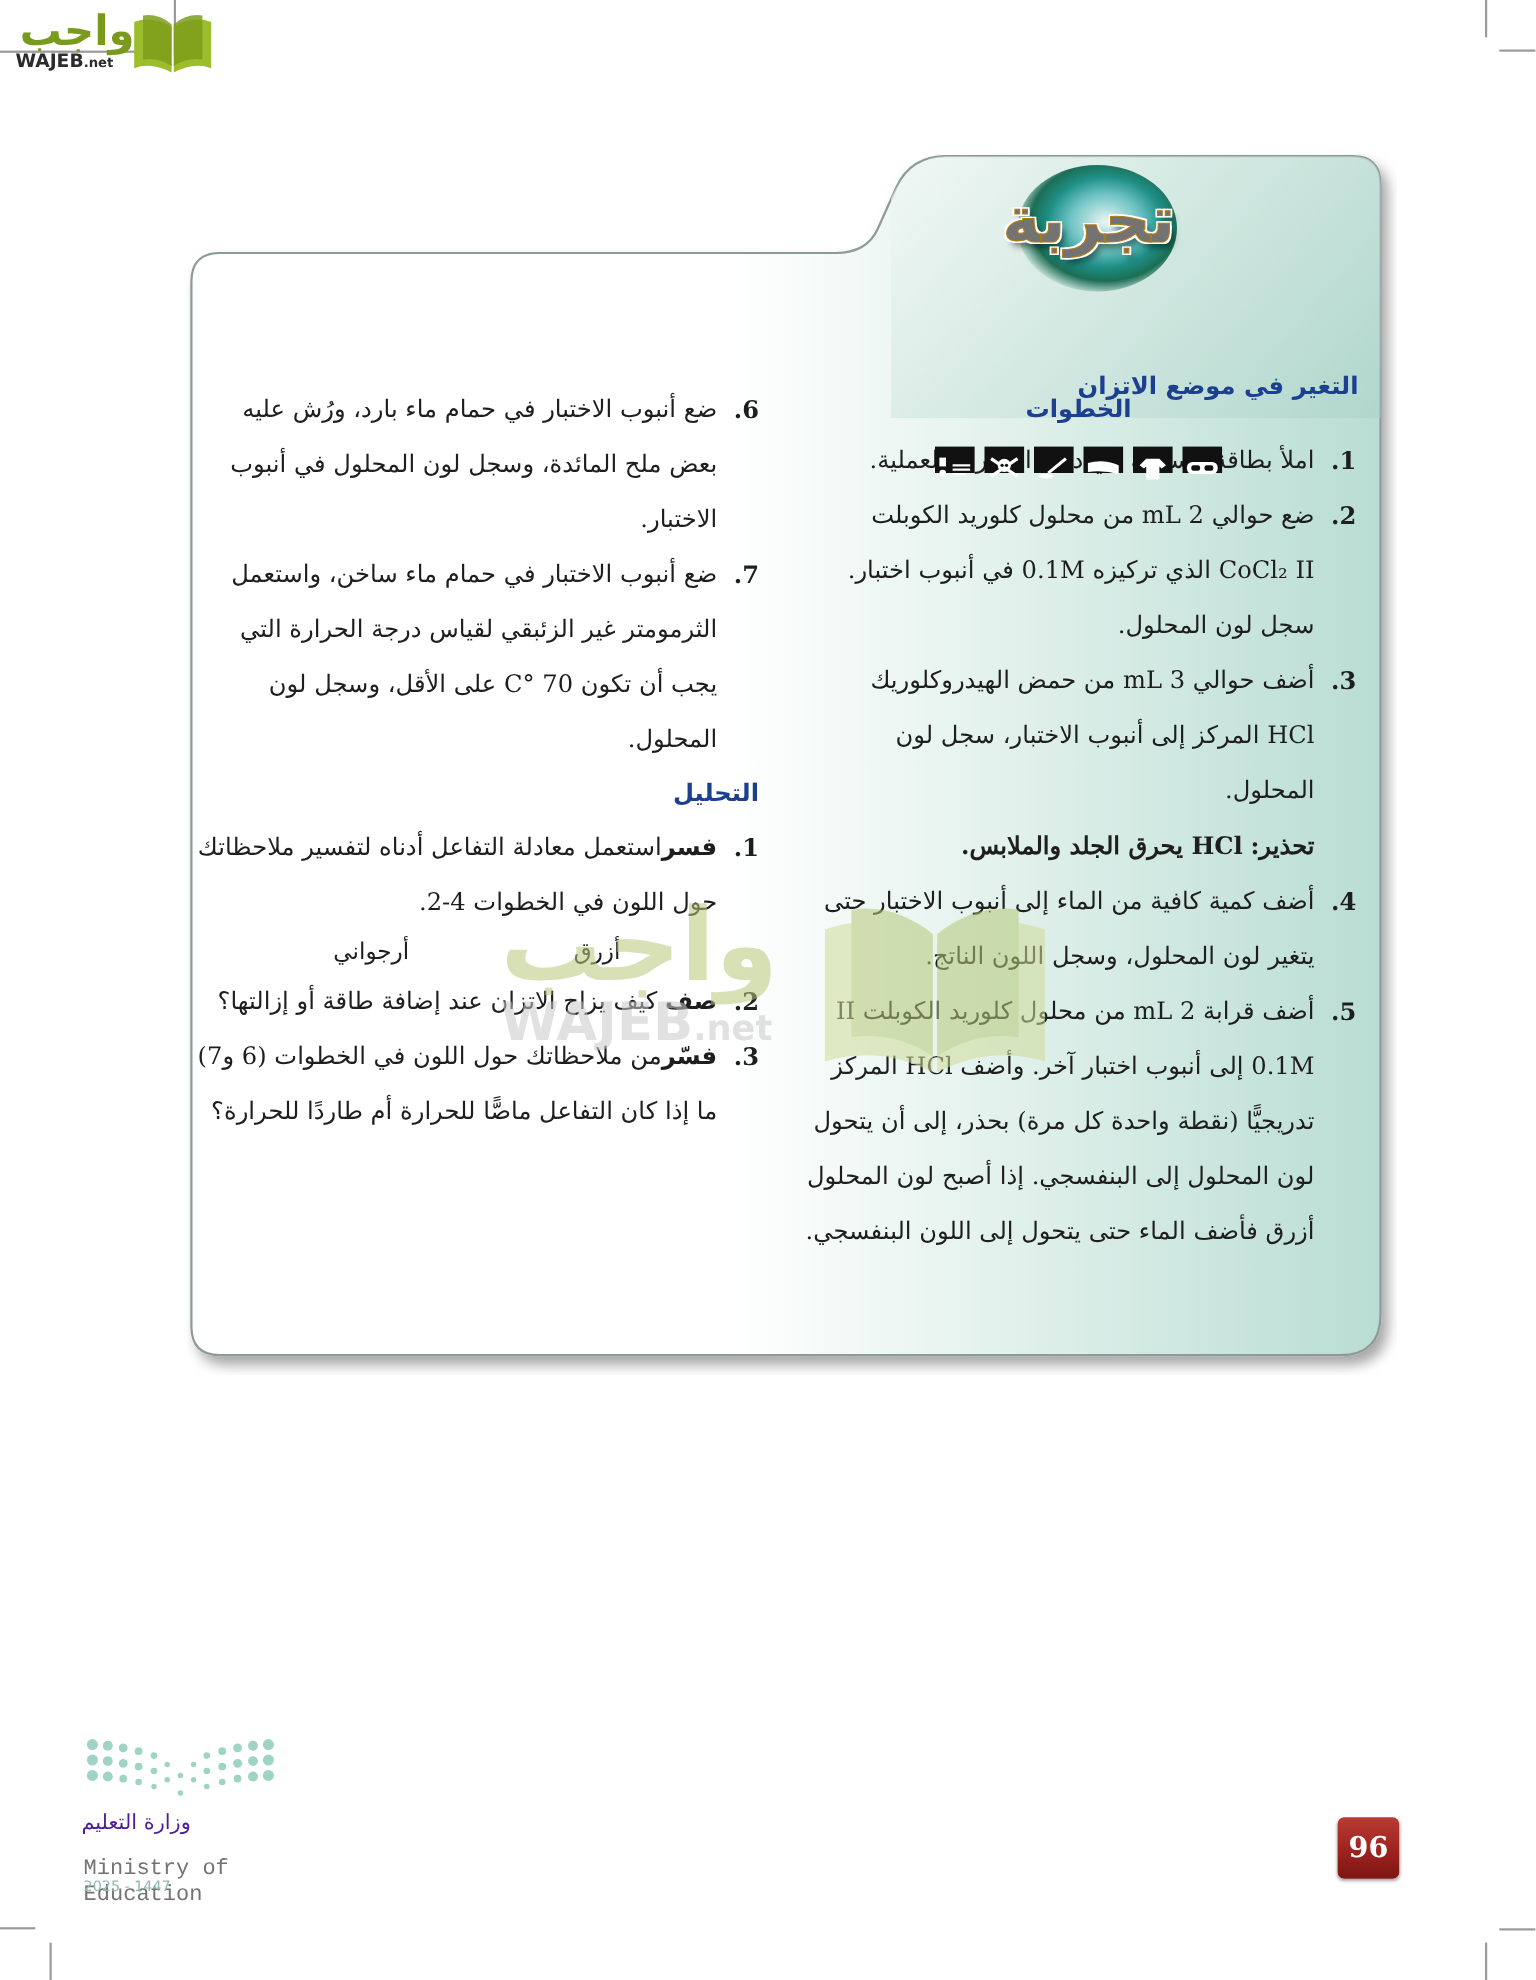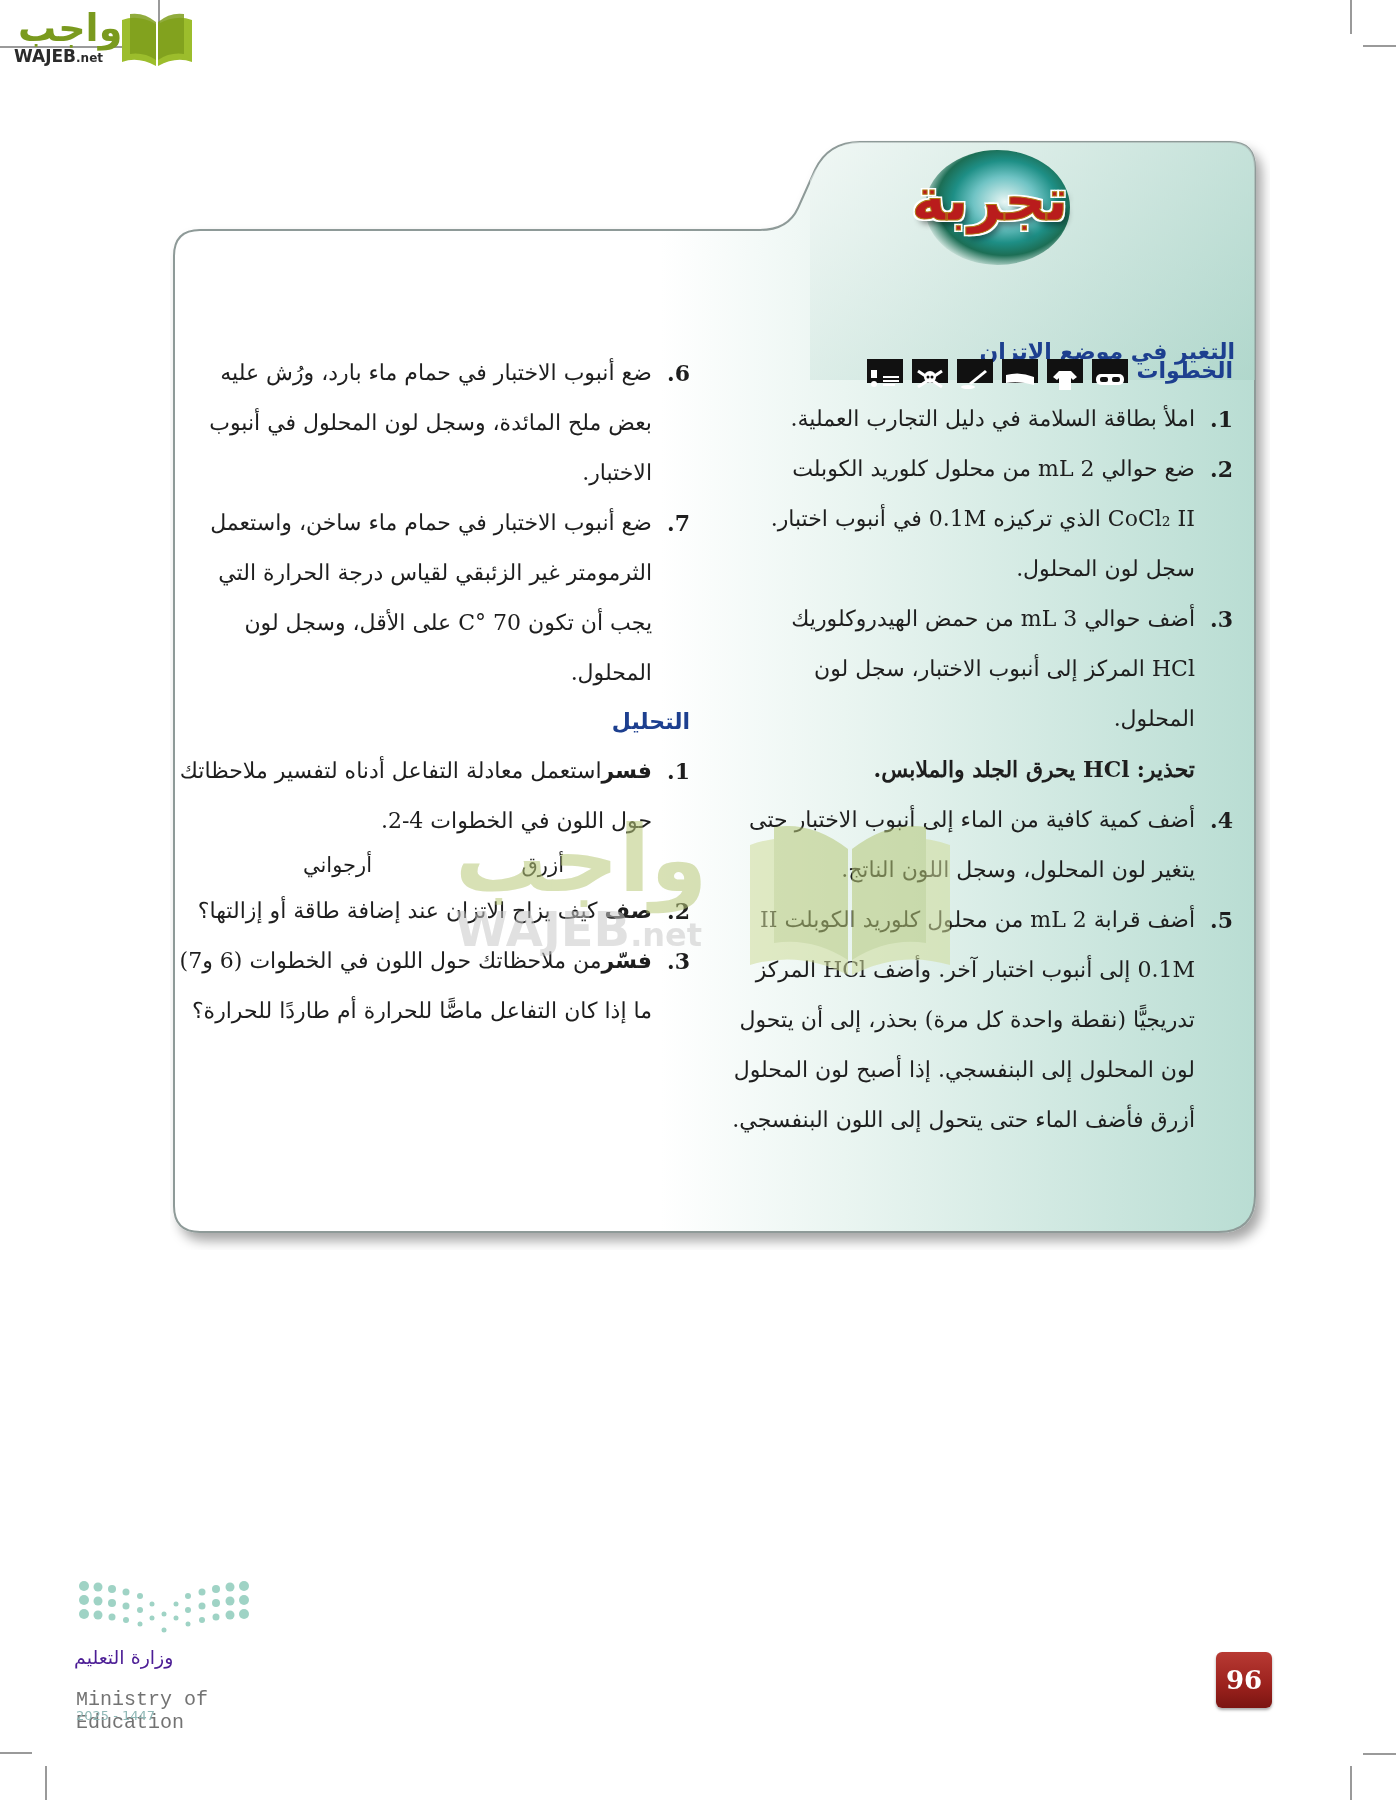--- a/index.html
+++ b/index.html
@@ -20,36 +20,36 @@
     position:absolute; left:170px; top:140px; width:1085px; height:1095px;
   }
   .card svg { position:absolute; left:0; top:0; }
   .glow {
     position:absolute; left:925px; top:150px; width:145px; height:115px; border-radius:50%;
     background:radial-gradient(ellipse at 55% 45%, #e9f6f4 0%, #6fc3c4 28%, #1e8f86 46%, #1c6e55 60%, rgba(40,110,90,0) 75%);
   }
   .tajriba {
     position:absolute; left:918px; top:160px; width:150px; text-align:center;
     font-family:"DejaVu Sans", sans-serif; font-weight:bold; font-size:58px; line-height:80px;
-    color:#b91c1c;
+    color:#737373;
     text-shadow: 0 0 0 #fff, 2px 2px 0 #fff, -2px -2px 0 #fff, 2px -2px 0 #fff, -2px 2px 0 #fff, 4px 5px 6px rgba(0,0,0,.45);
     -webkit-text-stroke:1px #b07a12;
     direction:rtl;
   }
 
   .col { position:absolute; direction:rtl; text-align:right; font-size:22px; line-height:50px; }
   .col.right { left:728px; width:505px; top:348px; }
   .col.left { left:178px; width:512px; top:348px; }
 
   .section-title {
     font-family:"DejaVu Sans", sans-serif; font-weight:bold; color:#1d3f8f; font-size:22px;
   }
   .lab-title { position:absolute; left:900px; top:288px; width:335px; direction:rtl; text-align:right; line-height:40px;margin-top:44px; }
   .question { font-weight:bold; font-size:22px; line-height:50px; }
-  .steps-head { display:flex; align-items:center; gap:8px; height:46px; }
+  .steps-head { display:flex; flex-direction:column; align-items:center; gap:8px; height:46px; }
   .safety { display:inline-flex; gap:9px; direction:ltr; }
   .sicon { width:36px; height:24px; background:#111; display:inline-block; position:relative; }
   .item { display:flex; flex-direction:row; }
   .num { font-family:"DejaVu Serif", serif; font-weight:bold; min-width:38px; flex:0 0 38px; }
   .item-text { flex:1; }
   .warn { padding-right:38px; }
   .warn b { font-weight:bold; }
   .kw { font-weight:bold; font-family:"DejaVu Sans", sans-serif; }
   .eq { text-align:center; direction:ltr; font-size:23px; line-height:46px; padding-left:20px; }
   .eq-labels { position:relative; height:40px; direction:rtl; }

